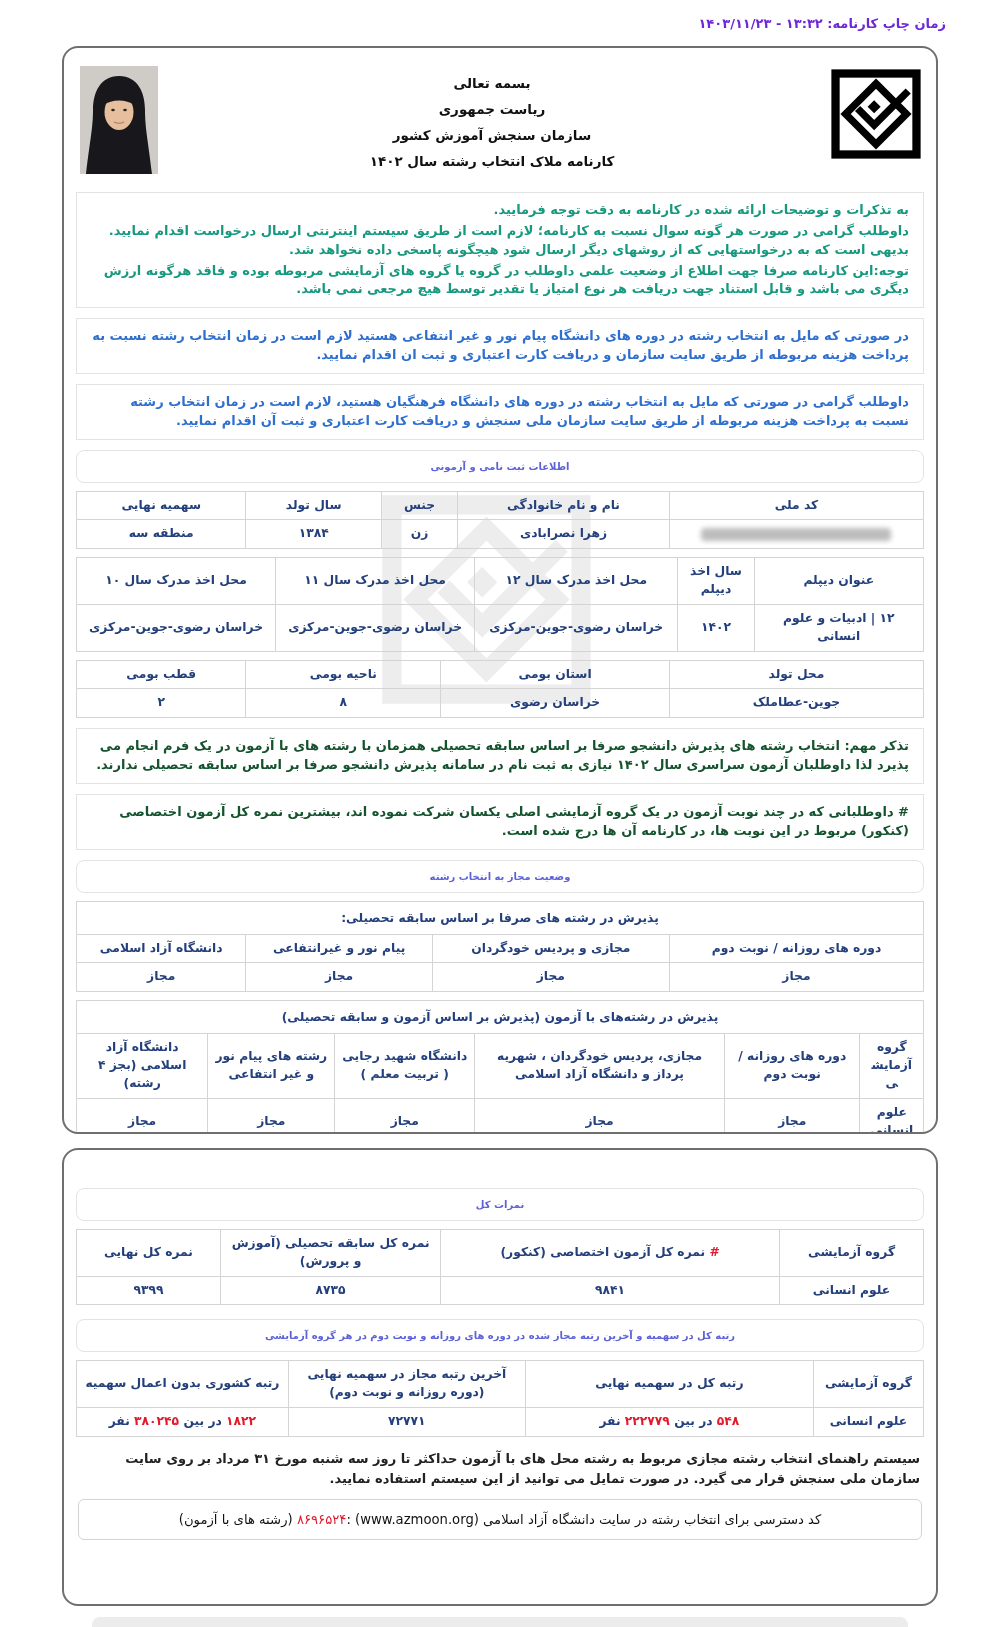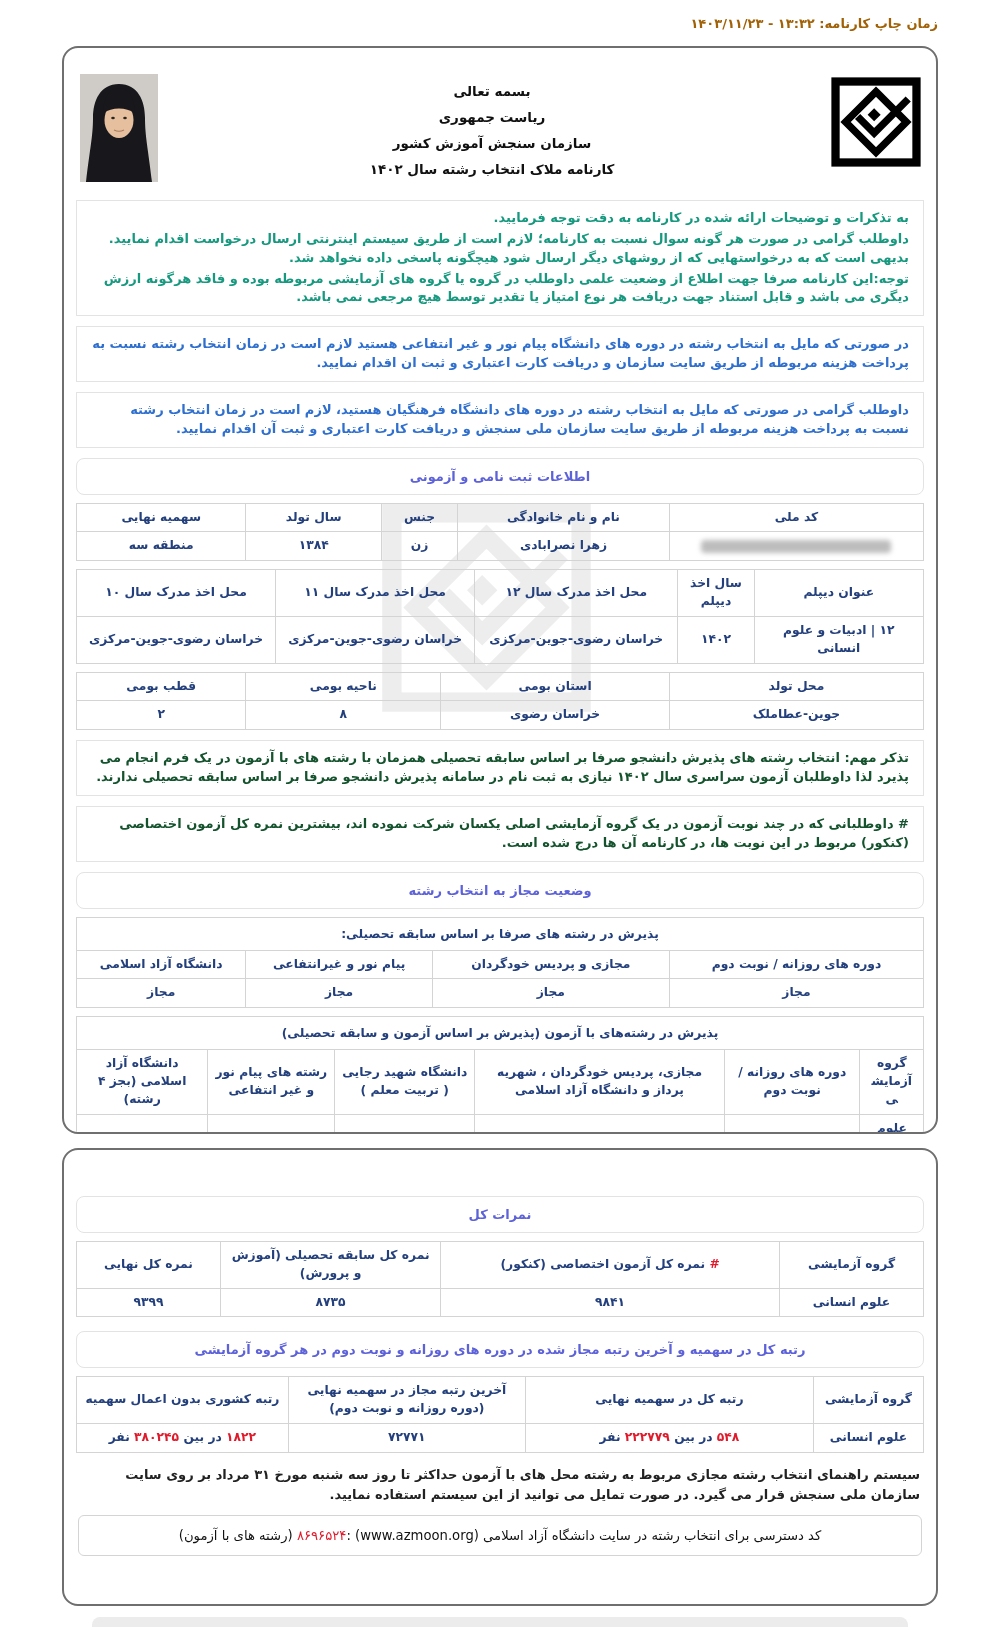--- a/index.html
+++ b/index.html
@@ -1,44 +1,44 @@
 <!DOCTYPE html>
 <html lang="fa" dir="rtl"><head>
 <meta charset="utf-8">
 <style>
   html,body{margin:0;padding:0;}
   body{
     width:1000px;height:1627px;background:#ffffff;position:relative;overflow:hidden;
     font-family:"DejaVu Sans","Liberation Sans",sans-serif;direction:rtl;
   }
   .print-time{
-    position:absolute;top:16px;right:62px;font-size:13px;font-weight:bold;color:#a16207;
+    position:absolute;top:16px;right:54px;font-size:13px;font-weight:bold;color:#6d28d9;
   }
   .outer-box{
     position:absolute;right:62px;left:62px;border:2px solid #6f6f6f;border-radius:16px;
-    padding:24px 12px;box-sizing:border-box;overflow:hidden;background:#fff;
+    padding:16px 12px;box-sizing:border-box;overflow:hidden;background:#fff;
   }
   #box-a{top:46px;height:1088px;}
   #box-b{top:1148px;height:458px;}
   .header-row{display:flex;align-items:flex-start;height:118px;}
   .logo-wrap{width:96px;padding:4px 2px 0 0;flex:0 0 auto;}
   .titles{flex:1;text-align:center;padding-top:6px;}
   .titles div{font-size:13.5px;font-weight:bold;color:#111;line-height:26px;}
   .photo-wrap{width:80px;flex:0 0 auto;padding:2px 0 0 2px;}
   .note{
     border:1px solid #e3e3e3;border-radius:0;padding:6px 14px;margin-top:10px;
     font-size:13px;line-height:1.45;font-weight:bold;text-align:right;background:#fff;
   }
   .note p{margin:2px 0;}
   .teal{color:#17997f;}
   .blue{color:#2f6fce;}
   .softred{color:#14532d;}
   .section-title{
     border:1px solid #e3e3e3;border-radius:8px;background:#fff;position:relative;z-index:1;
-    text-align:center;padding:10px 8px;color:#5d62d9;font-size:13px;font-weight:bold;margin-top:10px;
+    text-align:center;padding:10px 8px;color:#5d62d9;font-size:10px;font-weight:bold;margin-top:10px;
   }
   .reg-section{position:relative;margin-top:2px;}
   .watermark{position:absolute;top:42px;right:330px;width:215px;height:215px;opacity:0.10;z-index:0;}
   table.tbl{
     width:100%;border-collapse:collapse;table-layout:fixed;margin-top:8px;
     position:relative;z-index:1;
   }
   table.tbl th,table.tbl td{
     border:1px solid #d4d4d4;padding:5px 6px;text-align:center;vertical-align:middle;
     font-size:12.3px;font-weight:bold;color:#24407c;line-height:1.45;word-wrap:break-word;

